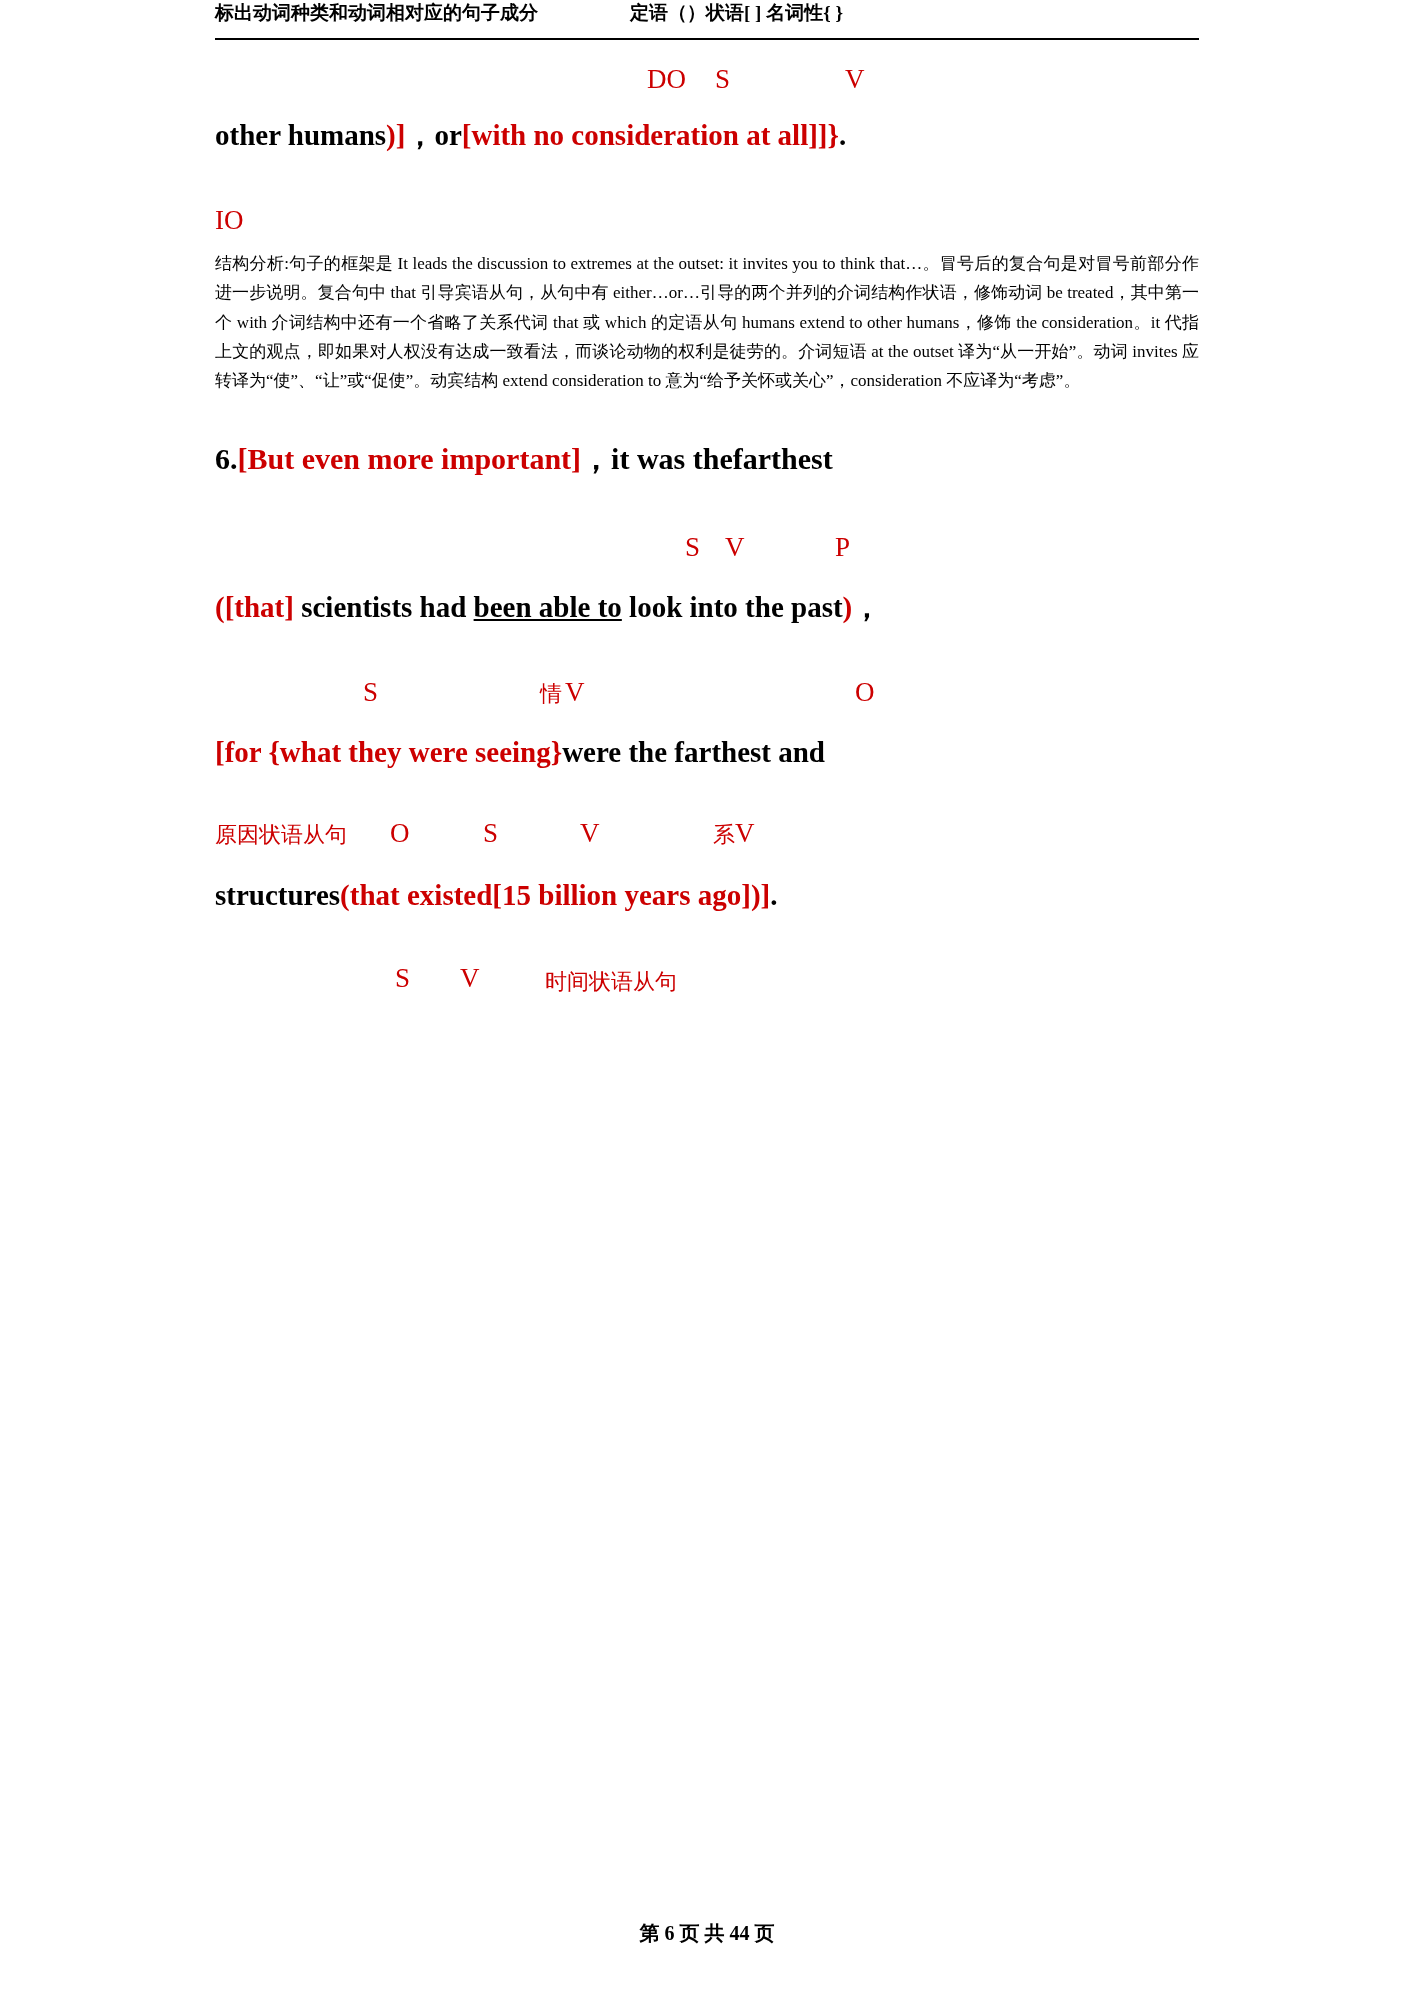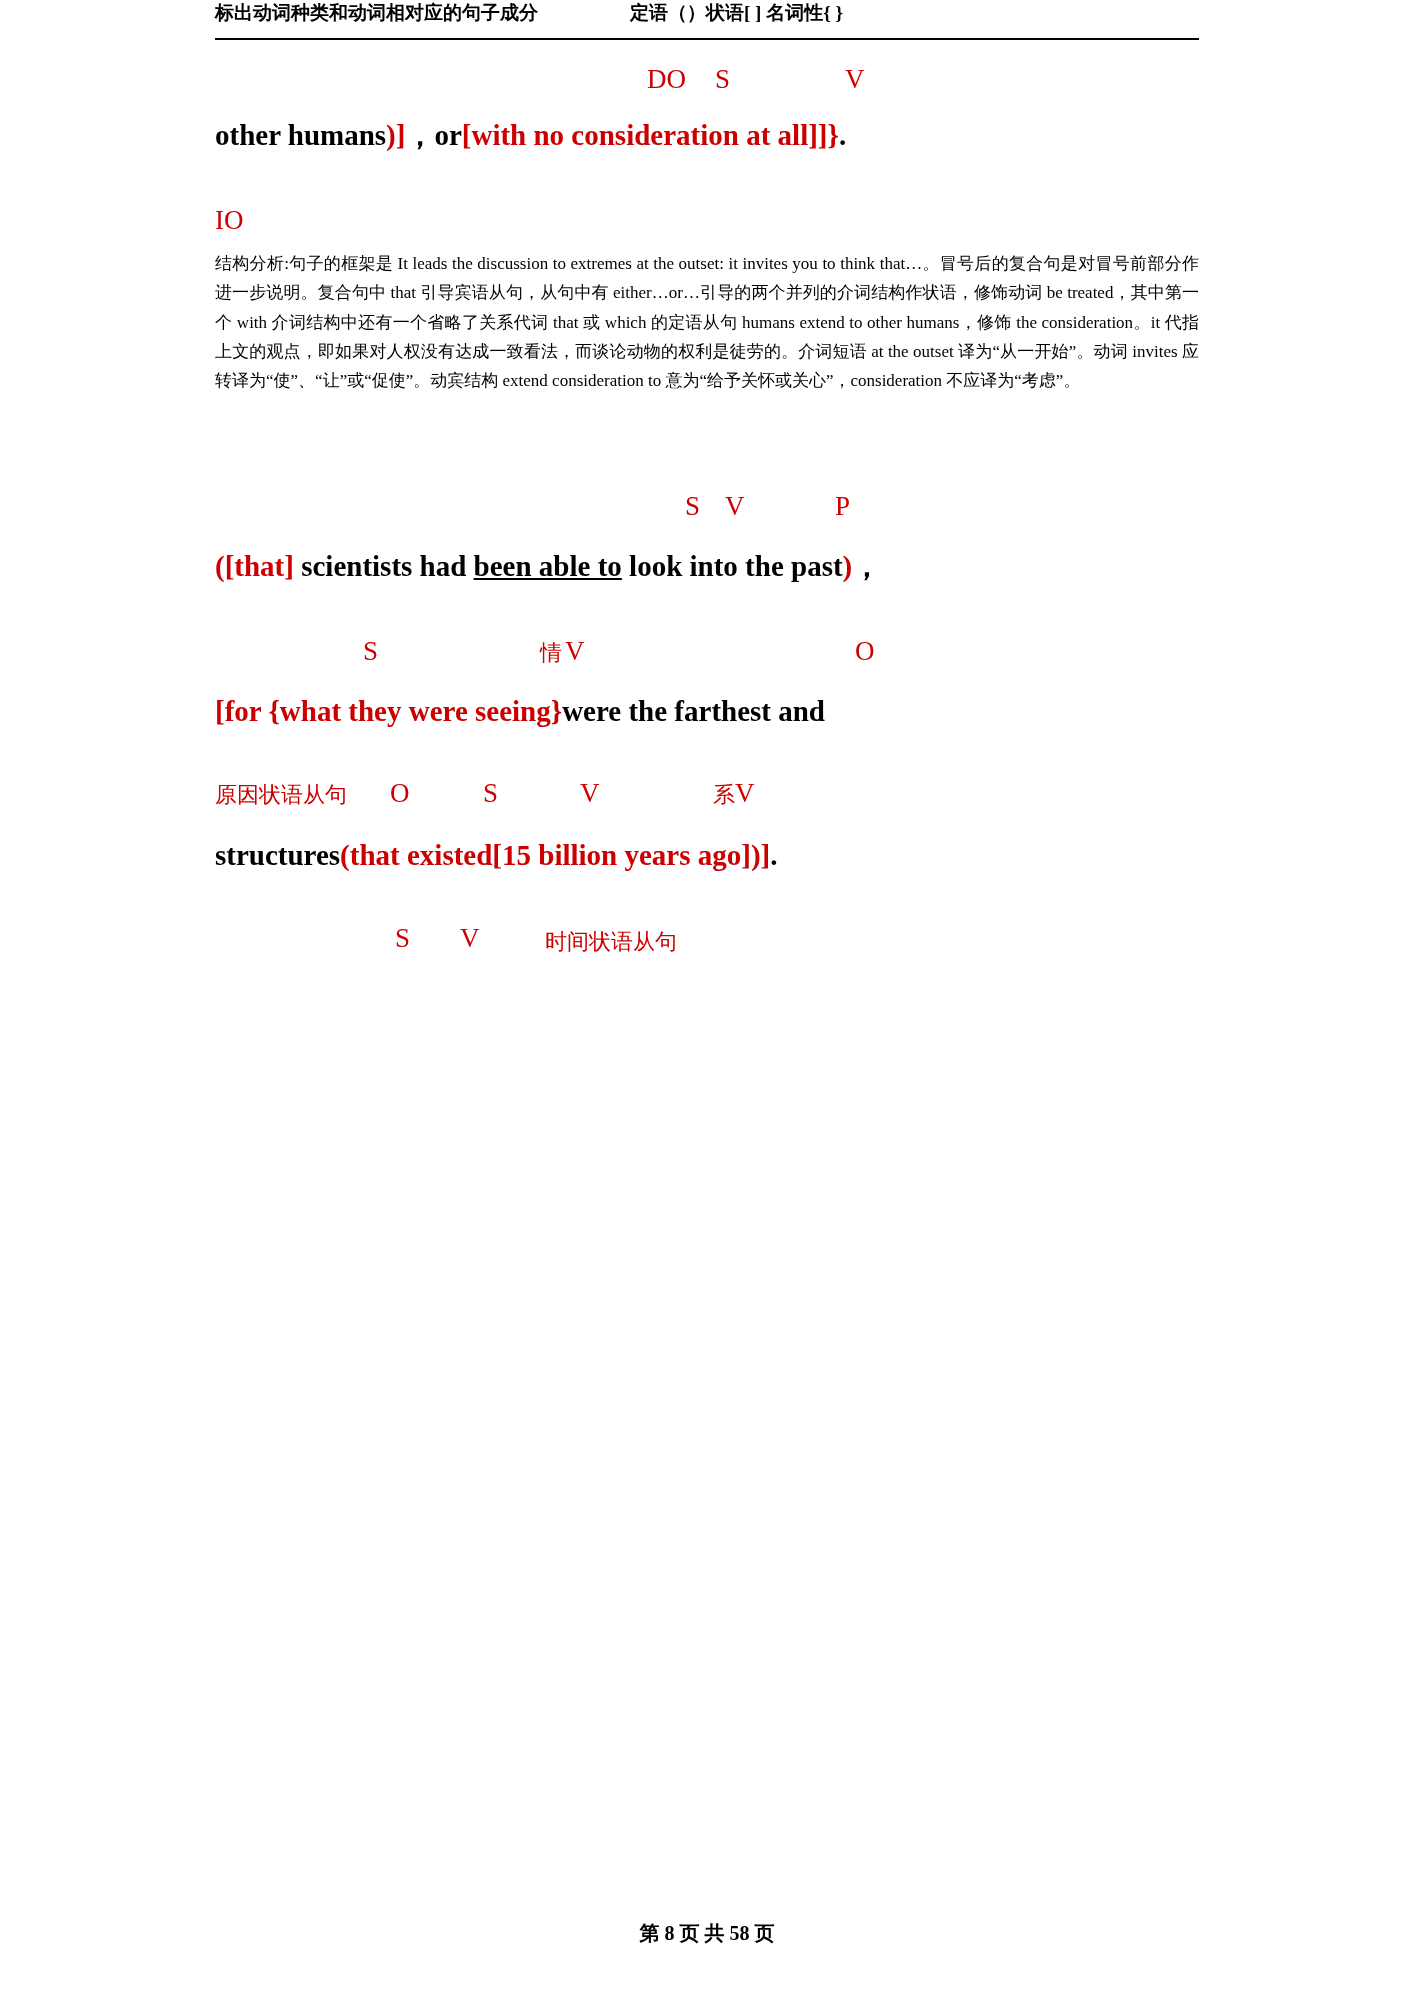--- a/index.html
+++ b/index.html
@@ -100,20 +100,21 @@
   <div class="sent-line"><span>other humans</span><span class="red">)]</span><span>，or</span><span class="red">[with no consideration at all]]}</span><span>.</span></div>
 
   <div class="marker-row" style="height:86px; line-height:86px;">
     <span style="left:0px; top:22px;">IO</span>
   </div>
 
   <div class="analysis">结构分析:句子的框架是 It leads the discussion to extremes at the outset: it invites you to think that…。冒号后的复合句是对冒号前部分作进一步说明。复合句中 that 引导宾语从句，从句中有 either…or…引导的两个并列的介词结构作状语，修饰动词 be treated，其中第一个 with 介词结构中还有一个省略了关系代词 that 或 which 的定语从句 humans extend to other humans，修饰 the consideration。it 代指上文的观点，即如果对人权没有达成一致看法，而谈论动物的权利是徒劳的。介词短语 at the outset 译为“从一开始”。动词 invites 应转译为“使”、“让”或“促使”。动宾结构 extend consideration to 意为“给予关怀或关心”，consideration 不应译为“考虑”。</div>
 
   <div class="gap-lg"></div>
 
+  <div class="sent-line" style="font-size:30px;"><span>6.</span><span class="red">[But even more important]</span><span>，it was thefarthest</span></div>
 
   <div class="marker-row" style="height:108px;">
     <span style="left:470px; top:44px;">S</span>
     <span style="left:510px; top:44px;">V</span>
     <span style="left:620px; top:44px;">P</span>
   </div>
 
   <div class="sent-line"><span class="red">(</span><span class="red">[that]</span><span> scientists had </span><span class="ul">been able to</span><span> look into the past</span><span class="red">)</span><span>，</span></div>
 
   <div class="marker-row" style="height:106px;">
@@ -136,15 +137,15 @@
 
   <div class="sent-line"><span>structures</span><span class="red">(that existed</span><span class="red">[15 billion years ago]</span><span class="red">)]</span><span>.</span></div>
 
   <div class="marker-row" style="height:104px;">
     <span style="left:180px; top:40px;">S</span>
     <span style="left:245px; top:40px;">V</span>
     <span style="left:330px; top:44px;" class="cn-marker">时间状语从句</span>
   </div>
 
 
-  <div class="footer">第 8 页 共 58 页</div>
+  <div class="footer">第 6 页 共 44 页</div>
 
 </div>
 
 </body></html>

